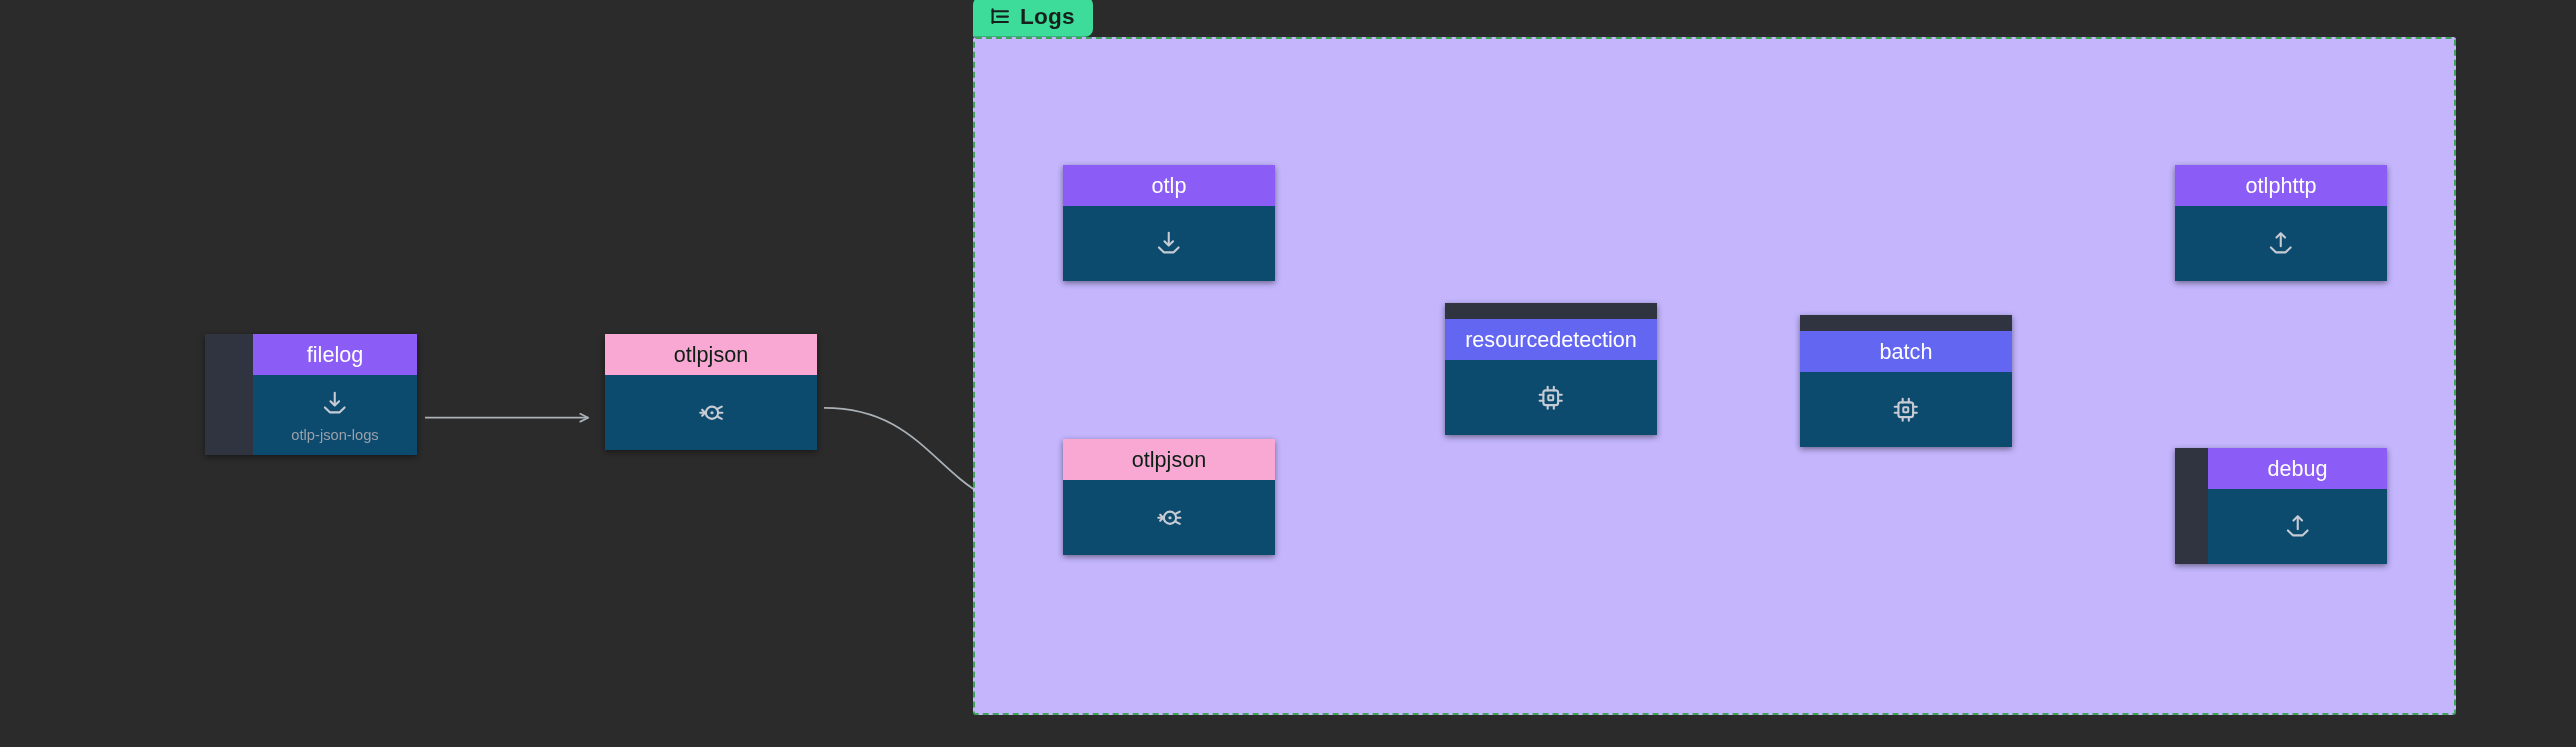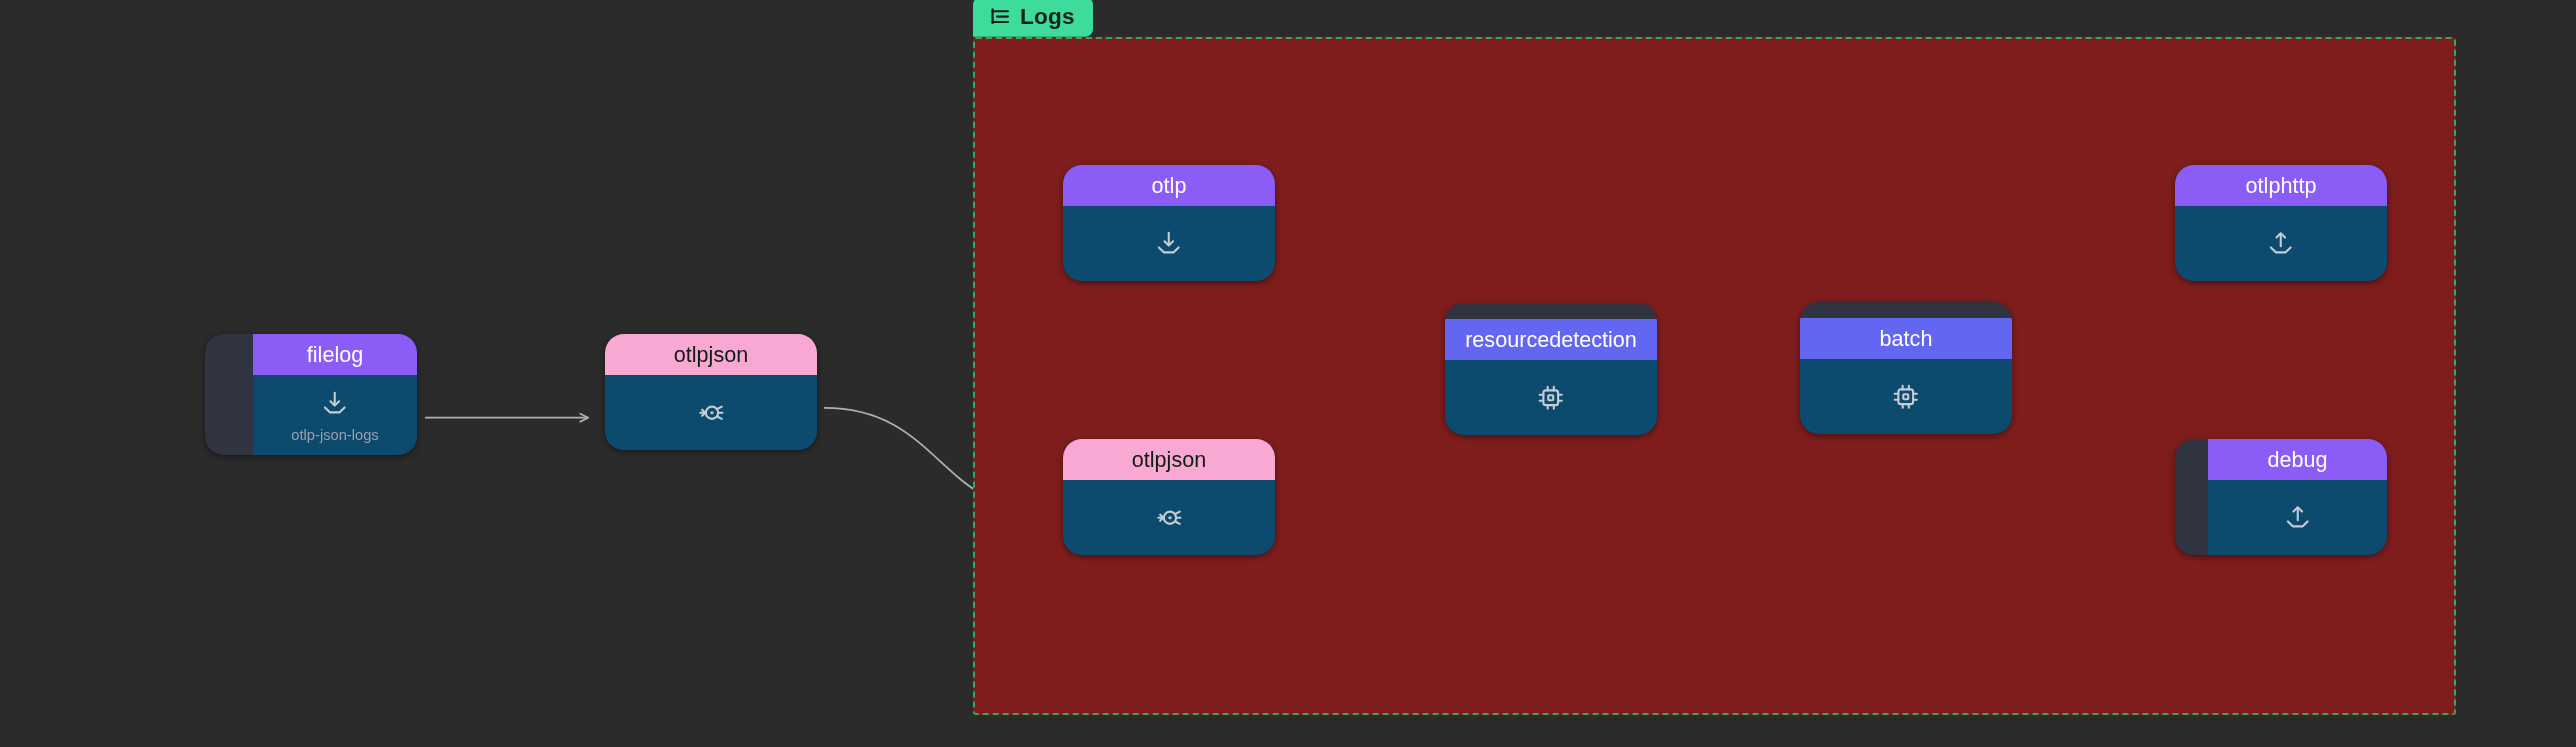--- a/index.html
+++ b/index.html
@@ -25,21 +25,21 @@
     height: 747px;
     pointer-events: none;
     z-index: 1;
   }
 
   
   .group {
     position: absolute;
     border: 2px dashed #3fa45b;
     border-radius: 2.9px;
-    background: #7f1d1d;
+    background: #c4b5fd;
     box-sizing: border-box;
     z-index: 2;
     text-align: right;
   }
   .group-badge {
     position: absolute;
     top: -2px;
     left: -2px;
     transform: translateY(-100%);
     background: #3ddc9a;
@@ -59,21 +59,21 @@
     display: block;
     width: 21.6px;
     height: 21.6px;
     flex: none;
   }
 
   
   .node {
     position: absolute;
     width: 212px;
-    border-radius: 19px;
+    border-radius: 0;
     background: #2f3440;
     box-shadow: 0 2px 5.9px rgba(0,0,0,0.45);
     overflow: hidden;
     z-index: 3;
     box-sizing: border-box;
   }
   .node-header {
     height: 41px;
     display: flex;
     align-items: center;
@@ -224,21 +224,21 @@
         <rect x="6" y="6" width="12" height="12" rx="2"></rect>
         <rect x="10" y="10" width="4" height="4" rx="0.6"></rect>
         <path d="M9.5 3 L9.5 6 M14.5 3 L14.5 6"></path>
         <path d="M9.5 18 L9.5 21 M14.5 18 L14.5 21"></path>
         <path d="M3 9.5 L6 9.5 M3 14.5 L6 14.5"></path>
         <path d="M18 9.5 L21 9.5 M18 14.5 L21 14.5"></path>
       </svg>
     </div>
   </div>
 
-  <div class="node" style="left:1800px; top:302px;">
+  <div class="node" style="left:1800px; top:315px;">
     <div class="node-header type-processor">
       <span>batch</span>
     </div>
     <div class="node-body">
       <svg class="node-icon" viewBox="0 0 24 24" fill="none" stroke="currentColor" stroke-width="1.7" stroke-linecap="round" stroke-linejoin="round">
         <rect x="6" y="6" width="12" height="12" rx="2"></rect>
         <rect x="10" y="10" width="4" height="4" rx="0.6"></rect>
         <path d="M9.5 3 L9.5 6 M14.5 3 L14.5 6"></path>
         <path d="M9.5 18 L9.5 21 M14.5 18 L14.5 21"></path>
         <path d="M3 9.5 L6 9.5 M3 14.5 L6 14.5"></path>
@@ -253,21 +253,21 @@
     </div>
     <div class="node-body">
       <svg class="node-icon" viewBox="0 0 24 24" fill="none" stroke="currentColor" stroke-width="1.7" stroke-linecap="round" stroke-linejoin="round">
         <path d="M12 14 L12 4"></path>
         <path d="M8.5 7 L12 3.5 L15.5 7"></path>
         <path d="M4 15 L8 19 L16 19 L20 15"></path>
       </svg>
     </div>
   </div>
 
-  <div class="node" style="left:2175px; top:439px;padding-left:33px;">
+  <div class="node" style="left:2175px; top:448px;padding-left:33px;">
     <div class="node-header type-exporter">
       <span>debug</span>
     </div>
     <div class="node-body">
       <svg class="node-icon" viewBox="0 0 24 24" fill="none" stroke="currentColor" stroke-width="1.7" stroke-linecap="round" stroke-linejoin="round">
         <path d="M12 14 L12 4"></path>
         <path d="M8.5 7 L12 3.5 L15.5 7"></path>
         <path d="M4 15 L8 19 L16 19 L20 15"></path>
       </svg>
     </div>

